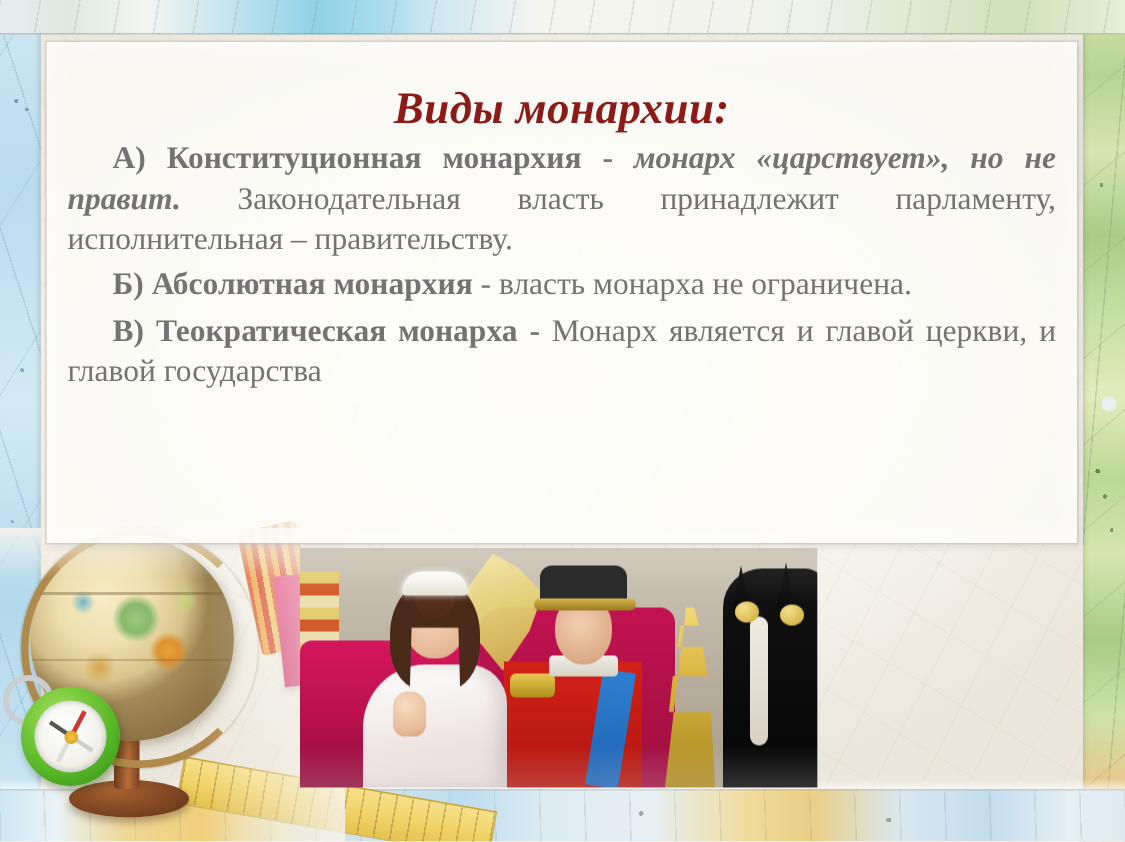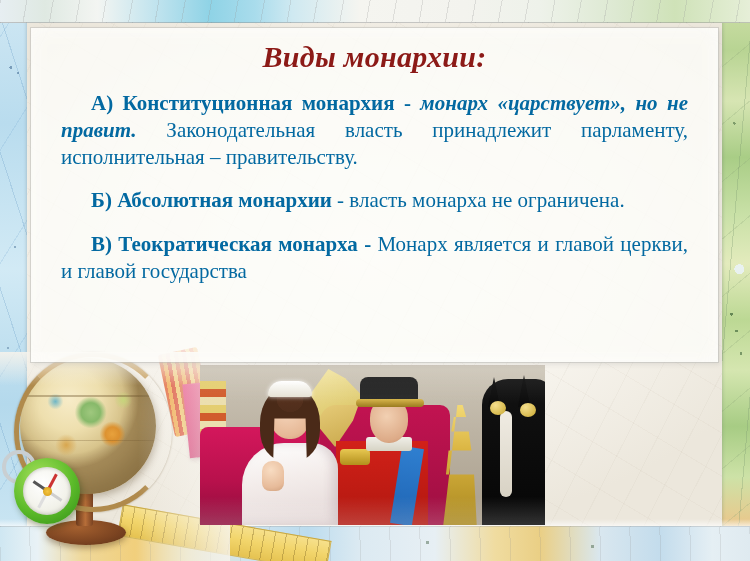--- a/index.html
+++ b/index.html
@@ -120,38 +120,38 @@
   .panel {
     position: absolute;
     left: 31px;
     top: 28px;
     width: 687px;
     height: 334px;
     background: rgba(253,252,249,0.80);
     box-shadow: 0 0 0 1px rgba(190,190,185,0.55), 2px 2px 5px rgba(120,120,115,0.18);
   }
   .panel-inner {
-    padding: 8px 14px 0 14px;
+    padding: 24px 14px 0 14px;
   }
   .title {
     margin: 4px 0 2px 0;
     text-align: center;
     color: #8c1a17;
     font-size: 30px;
     font-weight: bold;
     font-style: italic;
     letter-spacing: 0.3px;
     line-height: 1.12;
     text-shadow: 0.5px 0.5px 0 rgba(255,255,255,0.6);
   }
   .para {
-    margin: 16px;
+    margin: 0;
     text-align: justify;
     text-justify: inter-word;
-    color: #0369a1;
+    color: #737373;
     font-size: 21px;
     line-height: 1.30;
     text-indent: 30px;
   }
   .para + .para { margin-top: 3px; }
   .b  { font-weight: bold; }
   .bi { font-weight: bold; font-style: italic; }
 
   
   .globe-scene {
@@ -517,21 +517,21 @@
 
   <div class="panel">
     <div class="panel-inner">
       <div class="title">Виды монархии:</div>
 
       <p class="para">
         <span class="b">А) Конституционная монархия - </span><span class="bi">монарх «царствует», но не правит.</span><span> Законодательная власть принадлежит парламенту, исполнительная – правительству.</span>
       </p>
 
       <p class="para">
-        <span class="b">Б) Абсолютная монархии</span><span> - власть монарха не ограничена.</span>
+        <span class="b">Б) Абсолютная монархия</span><span> - власть монарха не ограничена.</span>
       </p>
 
       <p class="para">
         <span class="b">В) Теократическая монарха -</span><span> Монарх является и главой церкви, и главой государства</span>
       </p>
     </div>
   </div>
   <div class="panel-glow"></div>
 
 </div>

